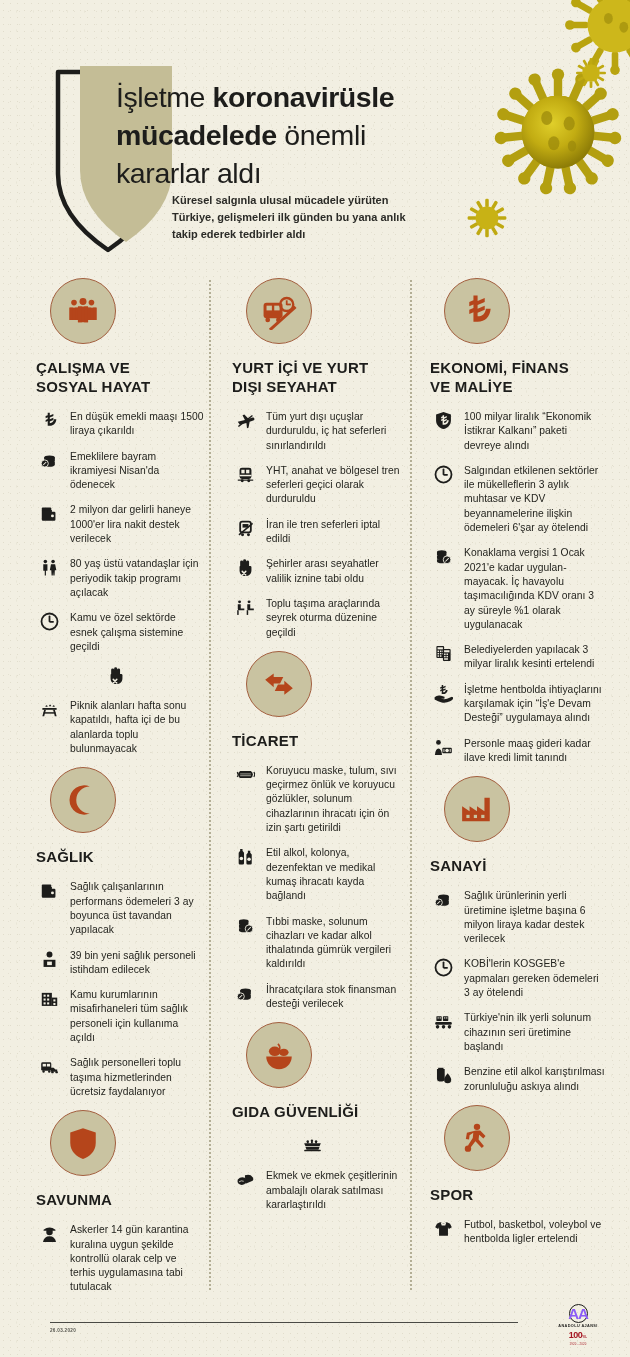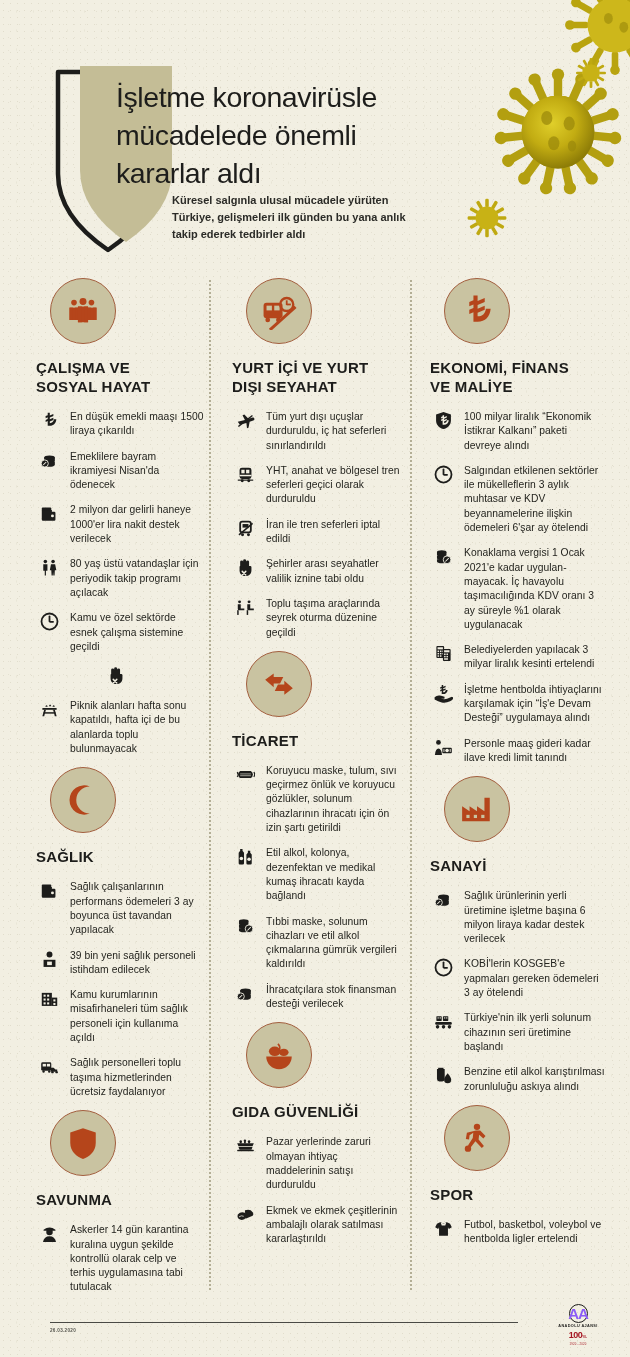--- a/index.html
+++ b/index.html
@@ -27,21 +27,21 @@
   
   .header{position:relative;height:262px;}
   .shield-wrap{position:absolute;left:40px;top:66px;width:136px;height:190px;}
   .shield-wrap svg{display:block;}
 
   .title{
     position:absolute;left:116px;top:78px;width:380px;
     font-size:28.5px;line-height:38px;letter-spacing:-.4px;
     color:#1d1d1b;font-weight:300;
   }
-  .title b{font-weight:400;}
+  .title b{font-weight:700;}
   .subtitle{
     position:absolute;left:172px;top:192px;width:260px;
     font-size:11px;line-height:17px;font-weight:700;color:#2b2b27;
   }
   .virus{position:absolute;pointer-events:none;}
 
   
   .columns{position:relative;height:1040px;}
   .col{position:absolute;top:16px;}
   .col-1{left:36px;width:168px;}
@@ -656,21 +656,21 @@
               <span class="item-ico">
                 <svg width="19" height="19" viewBox="0 0 64 58" fill="#1d1d1b">
                   <ellipse cx="26" cy="14" rx="16" ry="6"></ellipse>
                   <path d="M10 14v9c0 3 7 6 16 6s16-3 16-6v-9z"></path>
                   <path d="M10 26v9c0 3 7 6 16 6s16-3 16-6v-9z"></path>
                   <path d="M10 38v8c0 3 7 6 16 6s16-3 16-6v-8z"></path>
                   <circle cx="44" cy="40" r="13" fill="#1d1d1b" stroke="#f2efe2" stroke-width="3"></circle>
                   <rect x="36" y="38.5" width="16" height="3" transform="rotate(-45 44 40)" fill="#f2efe2"></rect>
                 </svg>
               </span>
-              <span class="item-txt">Tıbbi maske, solunum cihazları ve etil alkol çıkmalarına gümrük vergileri kaldırıldı</span>
+              <span class="item-txt">Tıbbi maske, solunum cihazları ve kadar alkol ithalatında gümrük vergileri kaldırıldı</span>
             </li>
             <li class="item">
               <span class="item-ico">
                 <svg width="19" height="19" viewBox="0 0 64 56" fill="#1d1d1b">
                   <ellipse cx="32" cy="18" rx="18" ry="7"></ellipse>
                   <path d="M14 18v12c0 4 8 7 18 7s18-3 18-7V18z"></path>
                   <path d="M14 32v10c0 4 8 7 18 7s18-3 18-7V32z"></path>
                   <circle cx="16" cy="38" r="12" fill="#1d1d1b" stroke="#f2efe2" stroke-width="3"></circle>
                   <rect x="9" y="36.5" width="14" height="3" transform="rotate(-45 16 38)" fill="#f2efe2"></rect>
                 </svg>
@@ -697,21 +697,20 @@
                   <circle cx="16" cy="12" r="4"></circle>
                   <rect x="13" y="14" width="6" height="5"></rect>
                   <circle cx="30" cy="10" r="4"></circle>
                   <rect x="27" y="12" width="6" height="7"></rect>
                   <circle cx="44" cy="12" r="4"></circle>
                   <rect x="41" y="14" width="6" height="5"></rect>
                   <path d="M8 30 h48 l-4 10 H12z"></path>
                   <rect x="4" y="40" width="56" height="5" rx="2"></rect>
                 </svg>
               </span>
-              <span class="item-txt">Pazar yerlerinde zaruri olmayan ihtiyaç maddelerinin satışı durduruldu</span>
             </li>
             <li class="item">
               <span class="item-ico">
                 <svg width="19" height="19" viewBox="0 0 64 52" fill="#1d1d1b">
                   <path d="M30 12 q18-6 26 6 q6 10-4 14 l-20 8z"></path>
                   <path d="M6 26 q10-12 24-6 q10 6 4 16 q-6 10-18 8 q-14-4-10-18z"></path>
                   <path d="M10 34 q8-6 16-2" stroke="#f2efe2" stroke-width="2.5" fill="none"></path>
                 </svg>
               </span>
               <span class="item-txt">Ekmek ve ekmek çeşitlerinin ambalajlı olarak satılması kararlaştırıldı</span>

